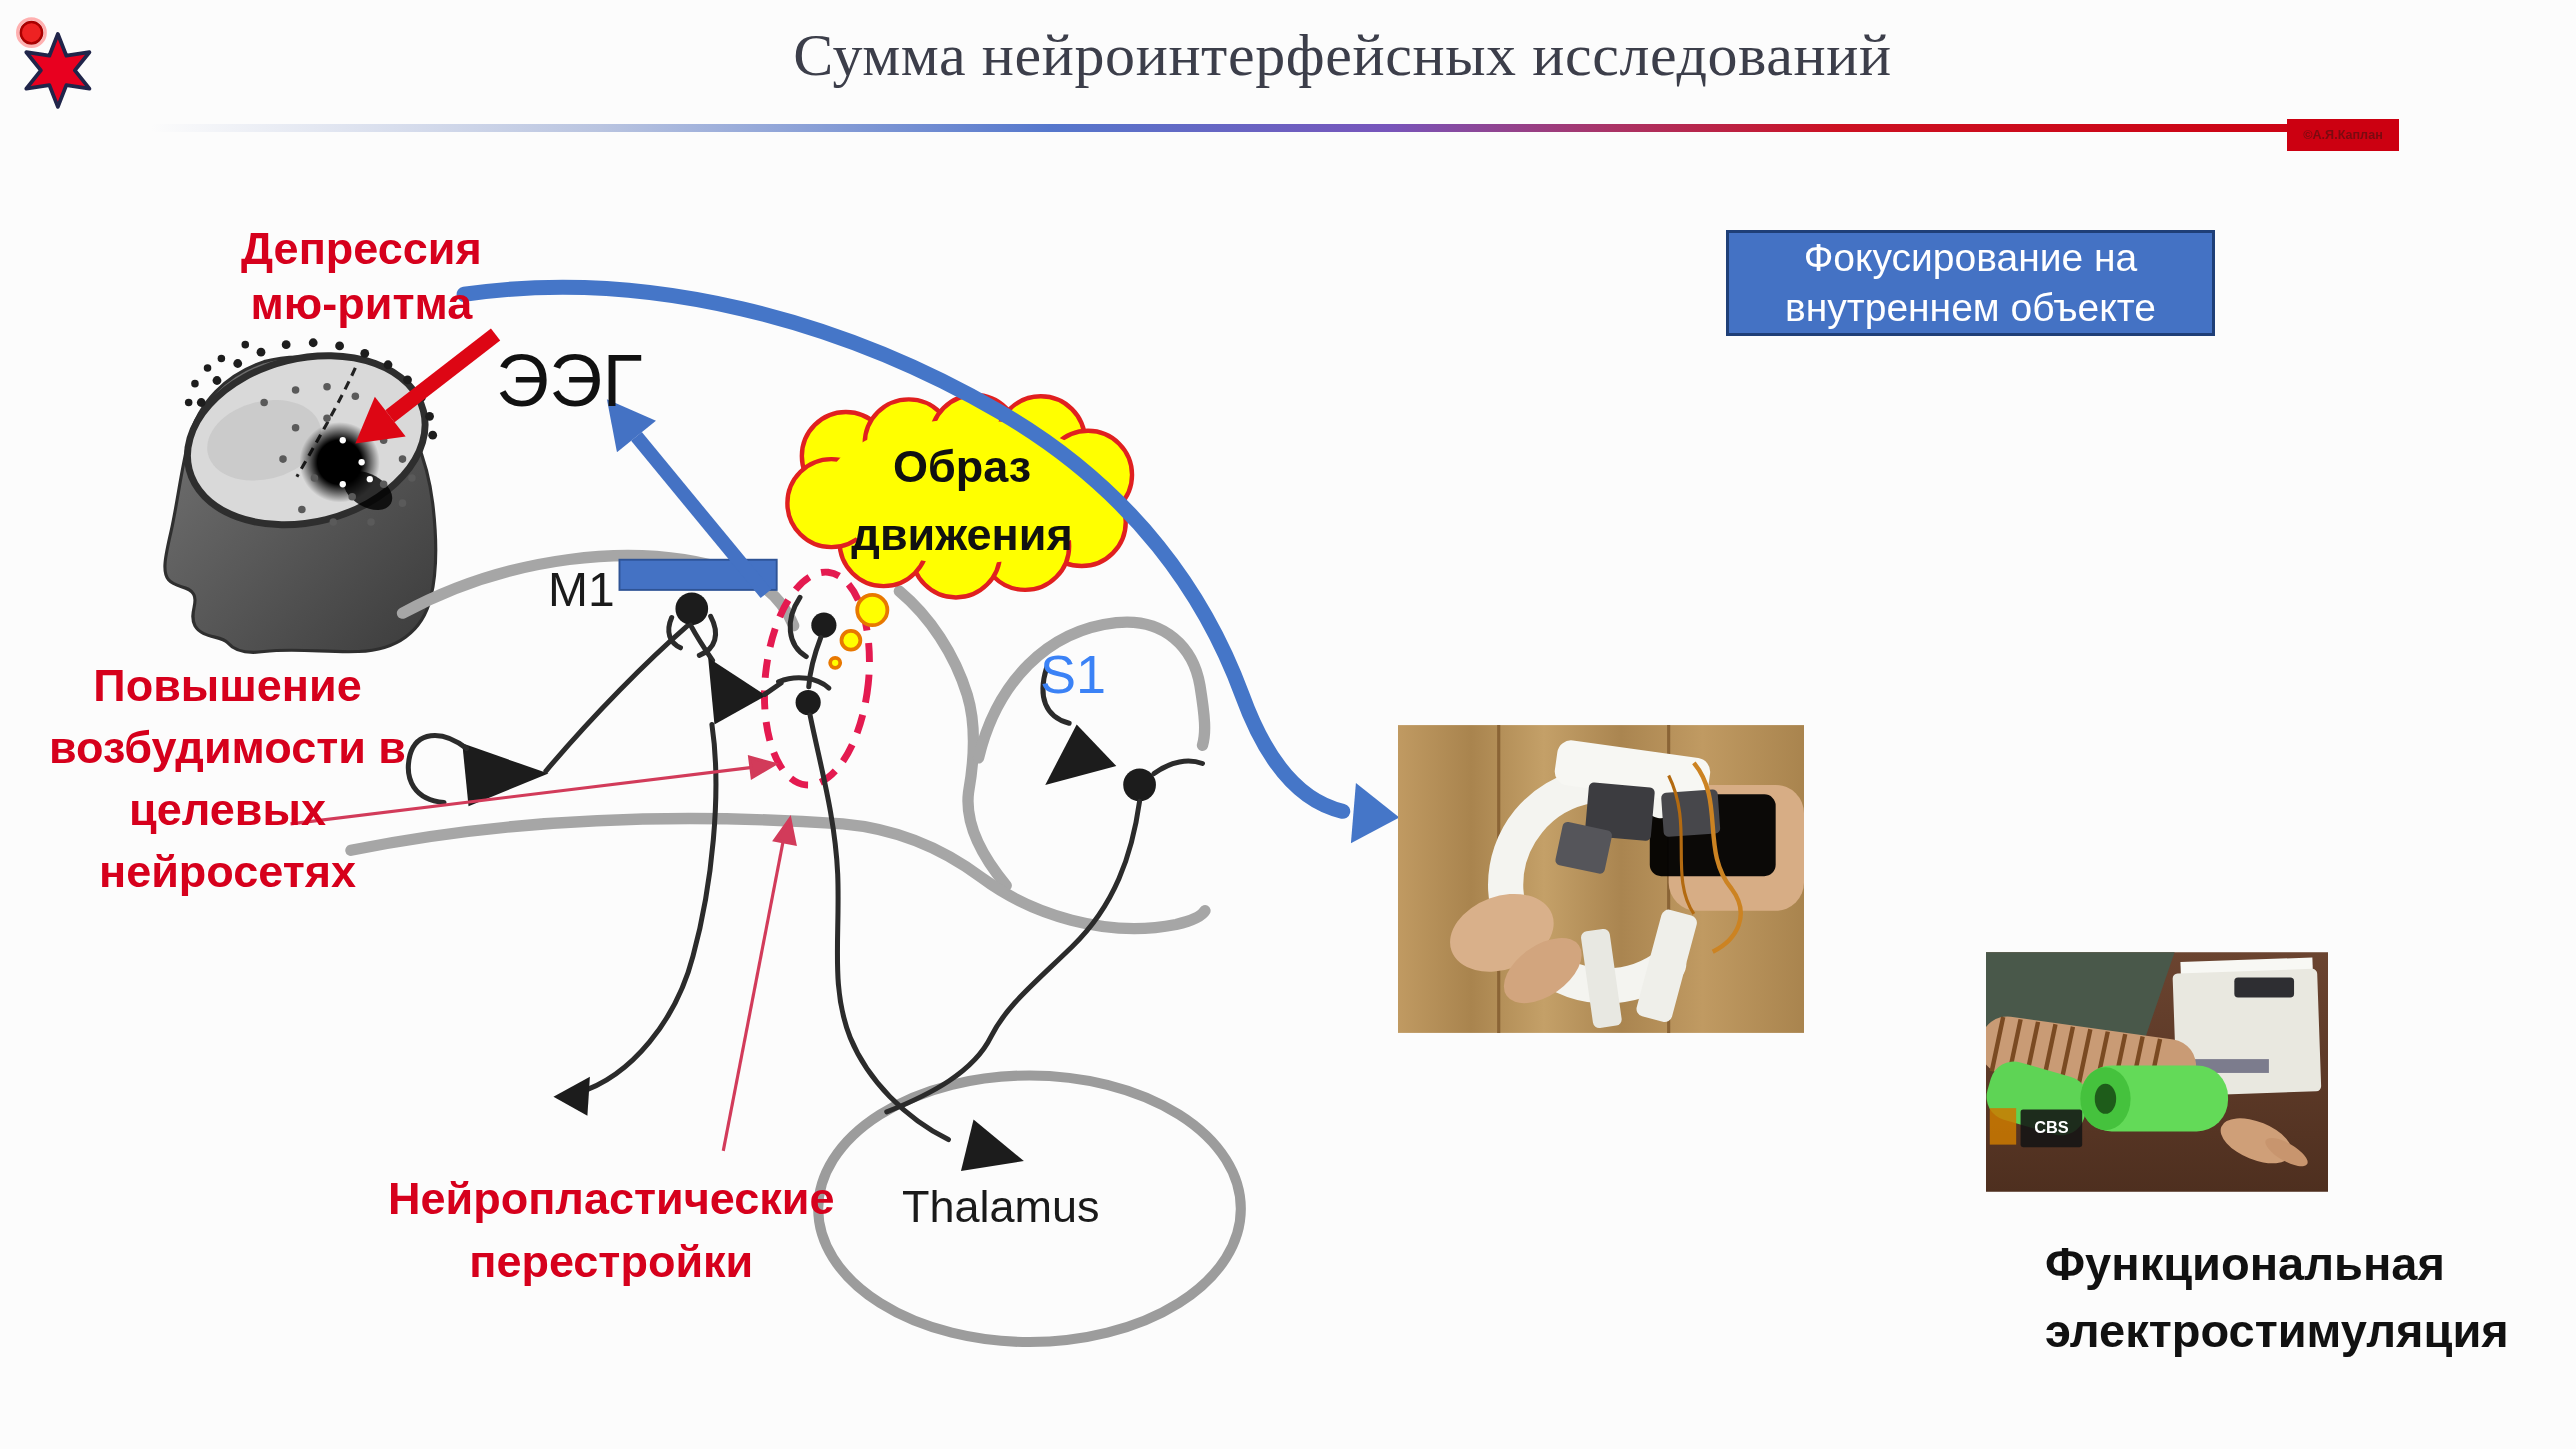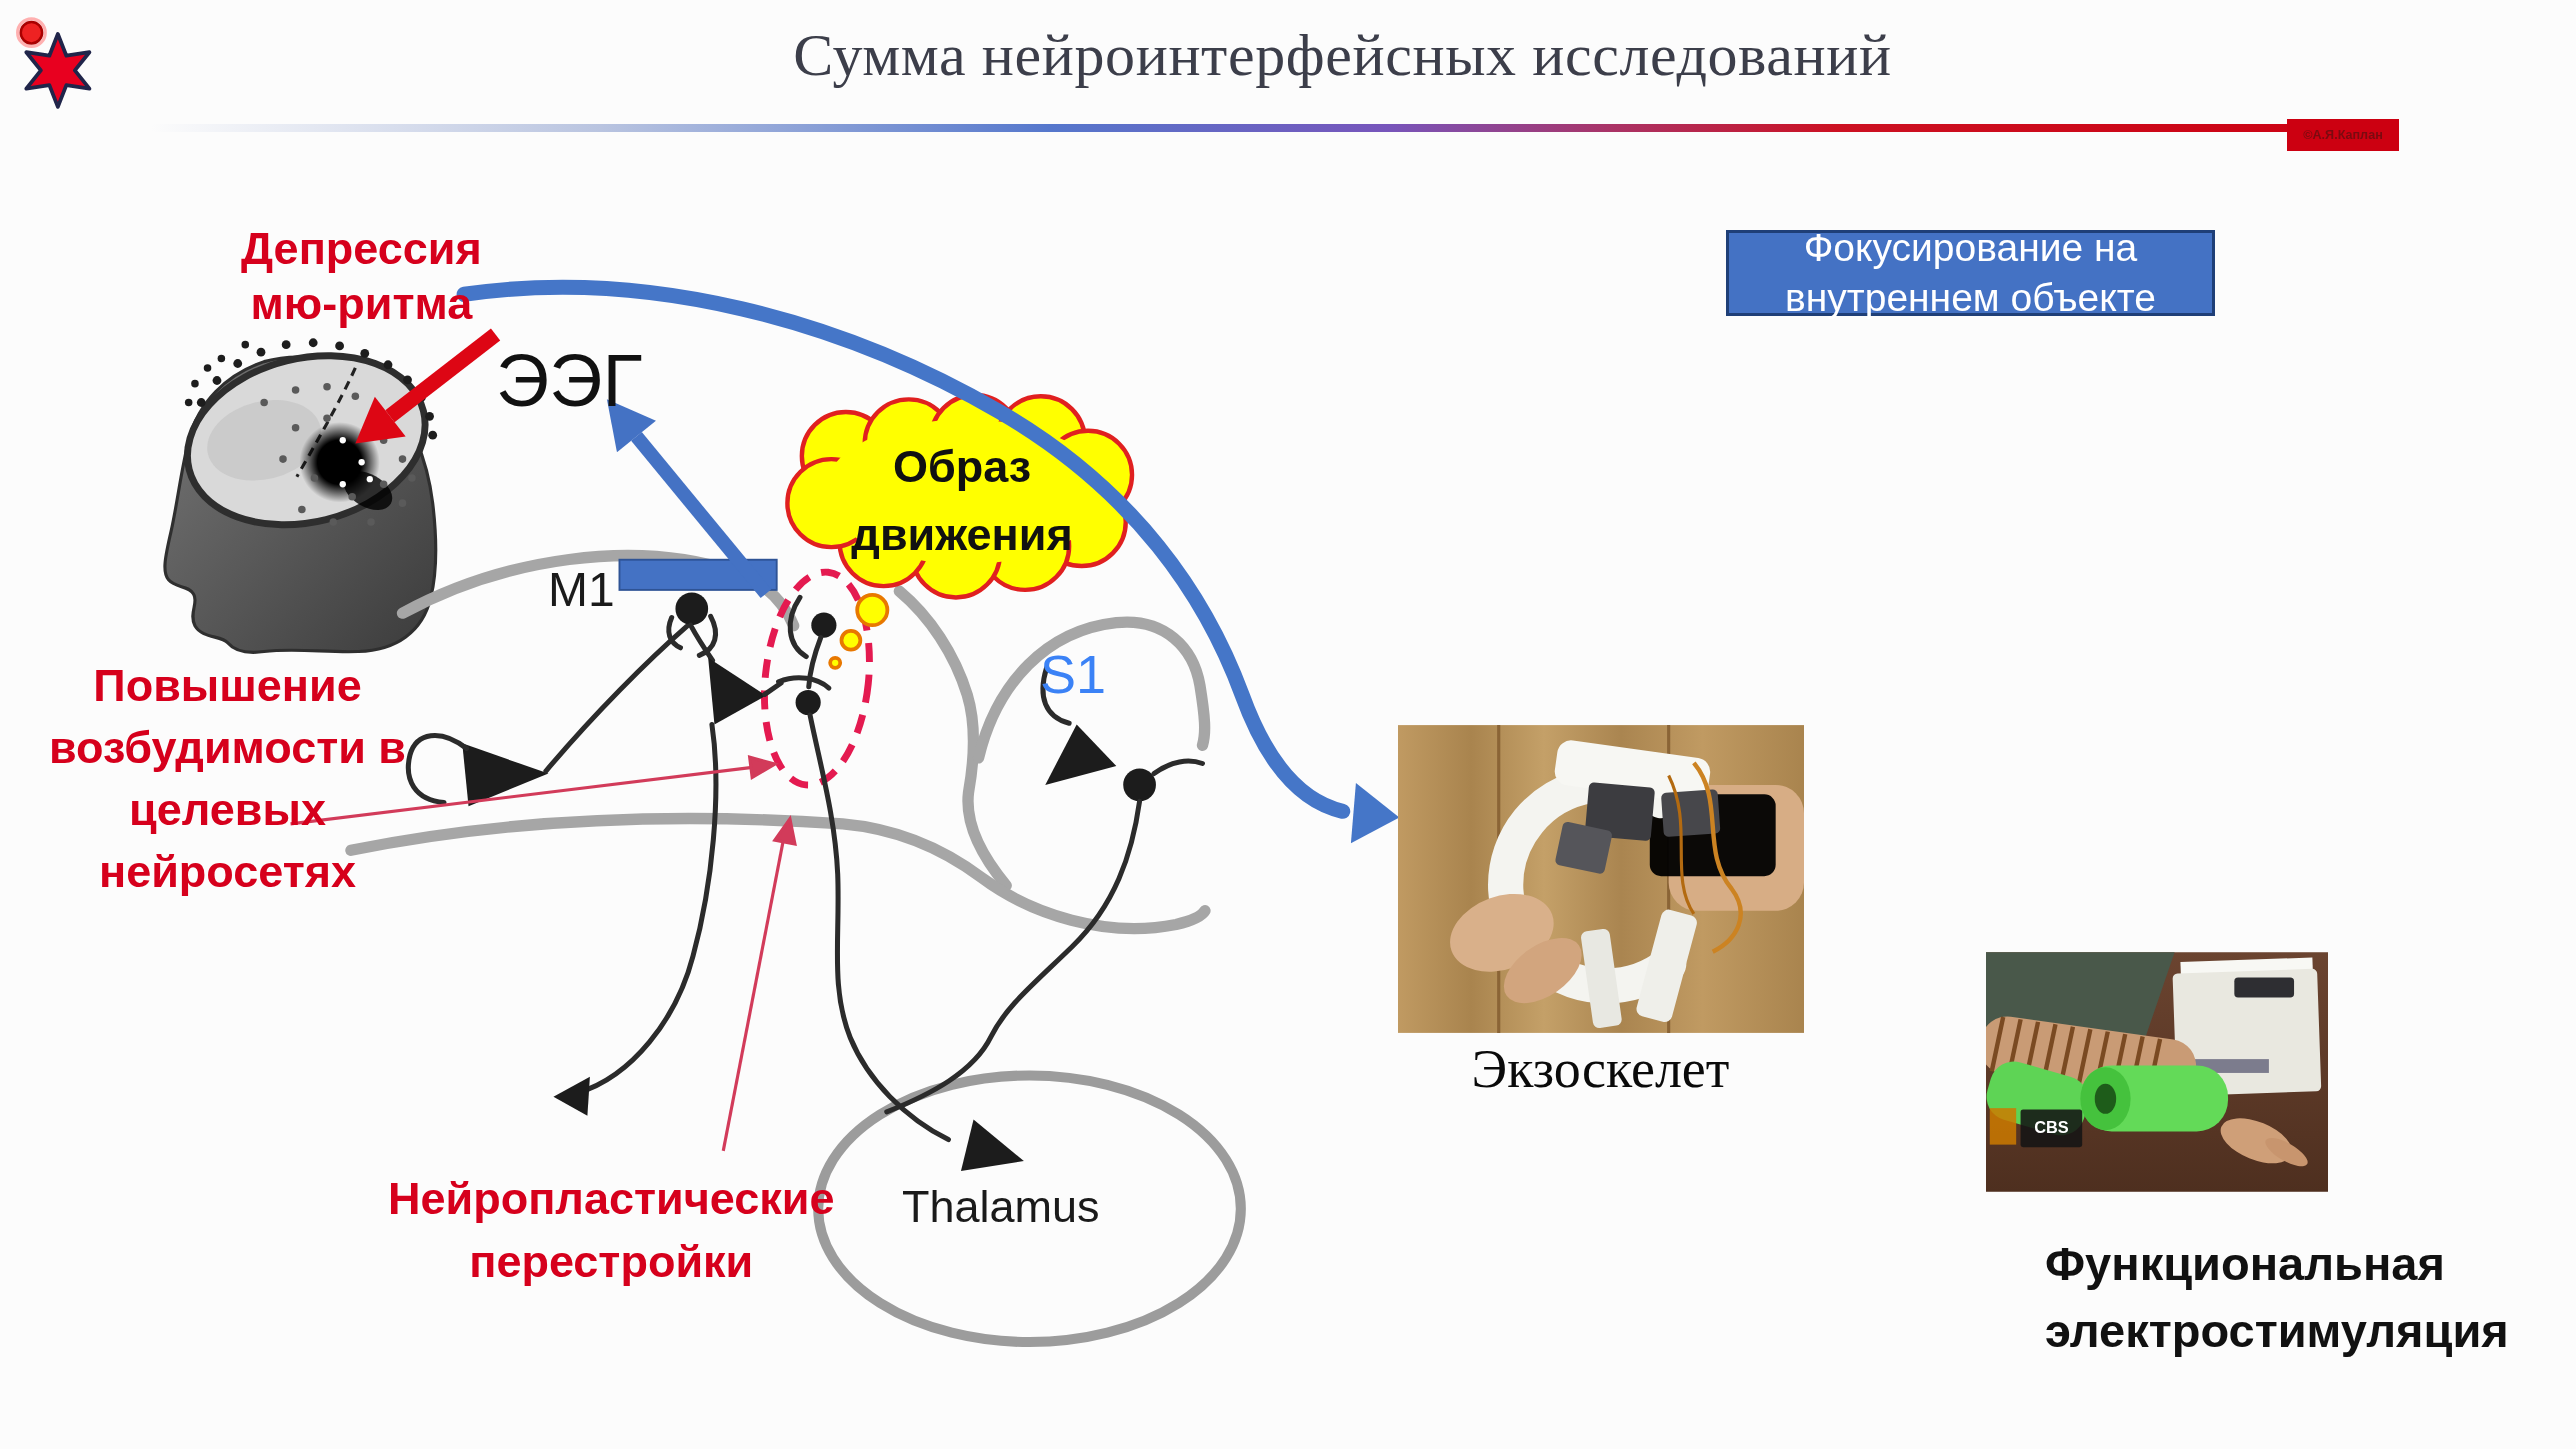--- a/index.html
+++ b/index.html
@@ -24,21 +24,21 @@
   .neuroplastic{left:388px;top:1167px;font-size:45px;line-height:63px;}
   
   .eeg{left:496px;top:338px;font-size:74px;color:#111;}
   .intact{left:322px;top:974px;font-size:45px;line-height:54px;color:#2a2a2a;}
   .m1{left:548px;top:562px;font-size:48px;color:#1a1a1a;}
   .s1{left:1040px;top:643px;font-size:54px;color:#3b82f6;}
   .thalamus{left:902px;top:1181px;font-size:45px;color:#1a1a1a;}
   .cloud-text{left:805px;top:433px;width:314px;text-align:center;
       font-size:45px;line-height:68px;font-weight:600;color:#111;}
   
-  .focus-box{left:1726px;top:230px;width:489px;height:86px;background:#4472c4;
+  .focus-box{left:1726px;top:230px;width:489px;height:106px;background:#4472c4;
       border:3.8px solid #1f3f77;box-sizing:border-box;display:flex;align-items:center;
       justify-content:center;text-align:center;color:#ffffff;font-size:39px;line-height:50px;}
   
   .exo-caption{left:1434px;top:1038px;width:333px;text-align:center;
       font-family:"Liberation Serif","DejaVu Serif",serif;font-size:54px;color:#0a0a0a;}
   .fes-caption{left:2045px;top:1230px;font-size:47px;line-height:67px;color:#111;font-weight:600;}
   
   .photo{overflow:hidden;}
   .exo-photo{left:1398px;top:725px;width:406px;height:308px;}
   .fes-photo{left:1986px;top:952px;width:342px;height:240px;}
@@ -268,21 +268,20 @@
       <rect x="300" y="325" width="46" height="155" rx="10" fill="#e8e8e2" transform="rotate(-8 323 402)"></rect>
       <rect x="300" y="95" width="105" height="85" rx="8" fill="#3c3c40" transform="rotate(5 352 137)"></rect>
       <rect x="420" y="105" width="90" height="70" rx="8" fill="#47474b" transform="rotate(-4 465 140)"></rect>
       <rect x="255" y="160" width="80" height="70" rx="8" fill="#55555a" transform="rotate(12 295 195)"></rect>
       <path d="M 470 60 C 520 120 480 200 530 260 C 560 300 540 340 500 360" fill="none" stroke="#cc8322" stroke-width="7"></path>
       <path d="M 430 80 C 470 160 430 240 470 300" fill="none" stroke="#b36a10" stroke-width="5"></path>
       <ellipse cx="165" cy="330" rx="85" ry="58" fill="#d9b08a" transform="rotate(-20 165 330)"></ellipse>
       <ellipse cx="230" cy="390" rx="70" ry="40" fill="#d2a57e" transform="rotate(-35 230 390)"></ellipse>
     </svg>
   </div>
-  <div class="abs exo-caption label-layer">Экзоскелет</div>
 
   <div class="abs photo fes-photo label-layer">
     <svg width="342" height="240" viewBox="0 0 544 381">
       <defs>
         <linearGradient id="table" x1="0" y1="0" x2="0" y2="1">
           <stop offset="0" stop-color="#6b4430"></stop>
             <stop offset="1" stop-color="#4e2f1f"></stop>
         </linearGradient>
       </defs>
       <rect width="544" height="381" fill="url(#table)"></rect>

